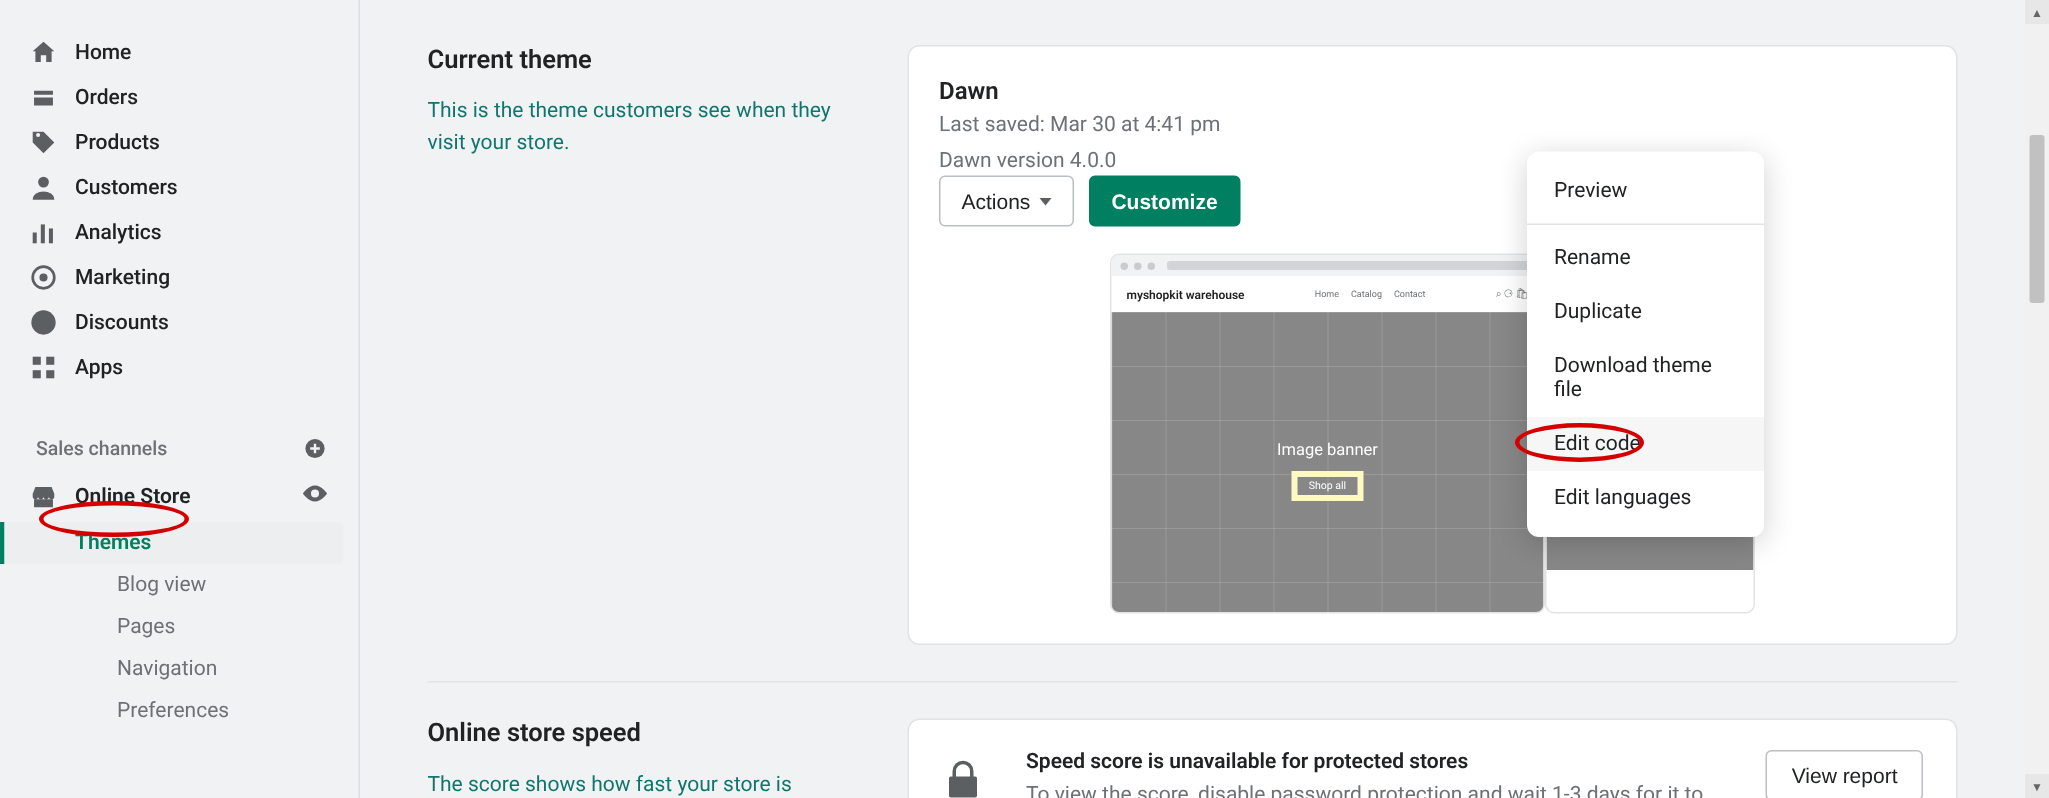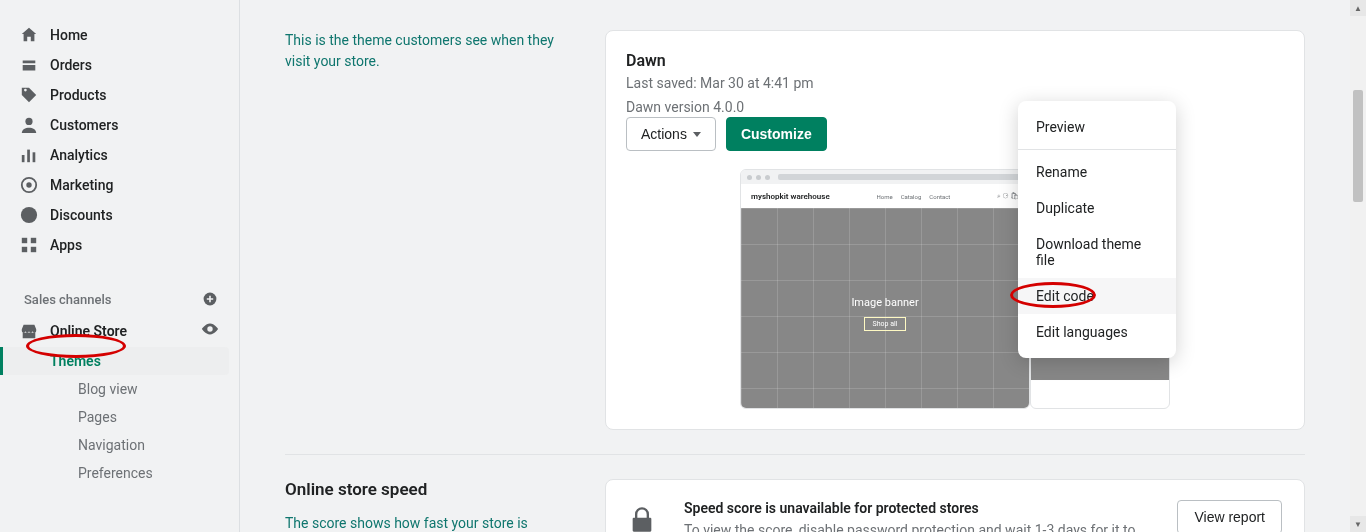--- a/index.html
+++ b/index.html
@@ -220,21 +220,21 @@
   }
   .hero-lines {
     position:absolute; inset:0;
     background-image:
       linear-gradient(90deg, rgba(255,255,255,.15) 1px, transparent 1px),
       linear-gradient(rgba(255,255,255,.15) 1px, transparent 1px);
     background-size: 36px 36px;
   }
   .hero-title { font-size: 11px; z-index:1; }
   .hero-btn {
-    border:1px solid #fef9c3; font-size:7px; padding:2px 8px; margin-top:8px; z-index:1;
+    border:4px solid #fef9c3; font-size:7px; padding:2px 8px; margin-top:8px; z-index:1;
   }
   .mobile-frame {
     width: 140px;
     height: 210px;
     border: 1px solid #e1e3e5;
     border-radius: 6px;
     margin-top: 30px;
     background:#fff;
     overflow:hidden;
   }
@@ -453,20 +453,21 @@
     </div>
   </div>
 
   <div class="highlight-oval oval1"></div>
 </aside>
 
 <main class="main">
 
   <div class="section-row">
     <div class="section-left">
+      <div class="section-title">Current theme</div>
       <div class="section-desc">This is the theme customers see when they visit your store.</div>
     </div>
 
     <div class="card">
       <div class="theme-header">
         <div>
           <div class="theme-name">Dawn</div>
           <div class="theme-meta">Last saved: Mar 30 at 4:41 pm</div>
           <div class="theme-meta">Dawn version 4.0.0</div>
         </div>

